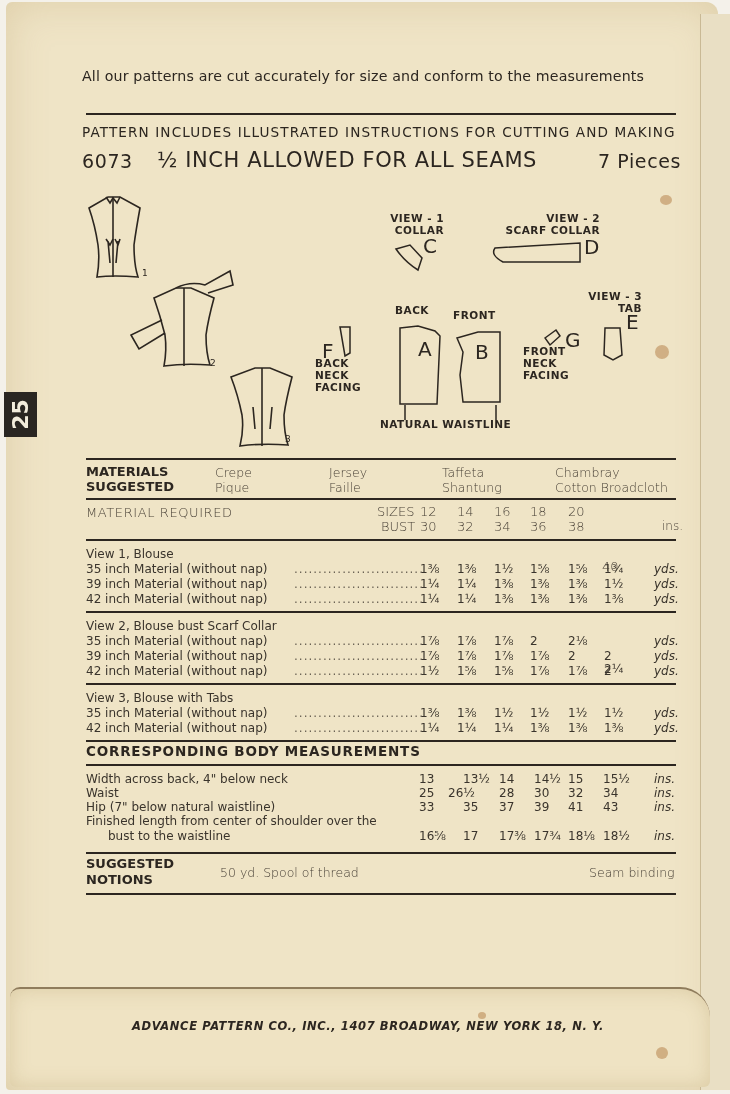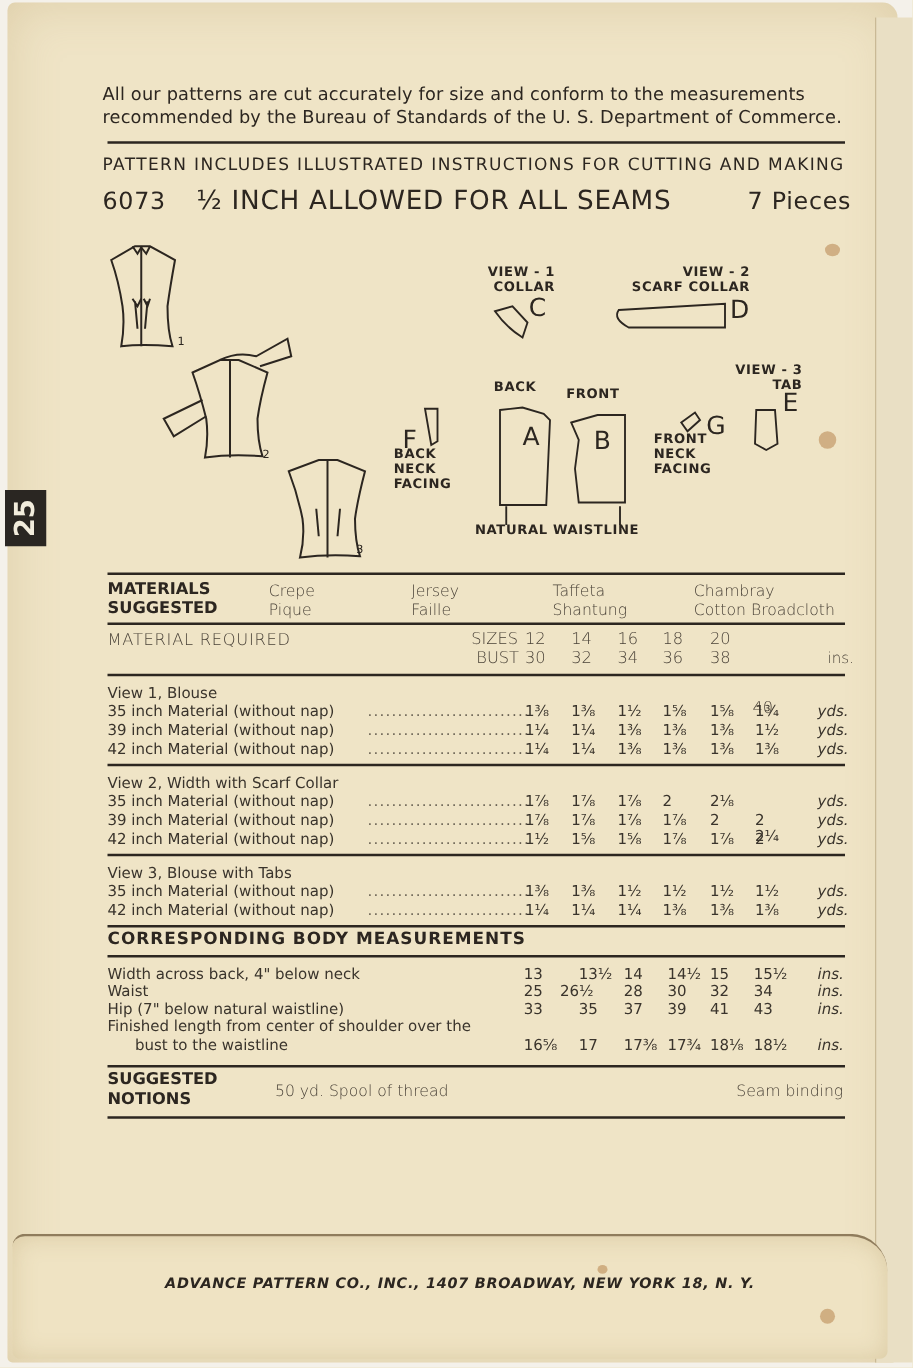--- a/index.html
+++ b/index.html
@@ -34,21 +34,20 @@
 <div class="stain" style="left:655px;top:345px;width:14px;height:14px;"></div>
 <div class="stain" style="left:478px;top:1012px;width:8px;height:7px;"></div>
 <div class="stain" style="left:656px;top:1047px;width:12px;height:12px;"></div>
 
 <div class="badge">
     <span>25</span>
   </div>
 
 <div class="txt intro">
   <div>All our patterns are cut accurately for size and conform to the measurements</div>
-  <div>recommended by the Bureau of Standards of the U. S. Department of Commerce.</div>
 </div>
 <div class="rule" style="top:113px;height:2px;"></div>
 
 <div class="txt caps" style="left:82px;top:124px;font-size:13.6px;letter-spacing:1.1px;">PATTERN INCLUDES ILLUSTRATED INSTRUCTIONS FOR CUTTING AND MAKING</div>
 <div class="txt caps" style="left:82px;top:150px;font-size:19px;">6073</div>
 <div class="txt caps" style="left:157px;top:148px;font-size:21px;">
   <span>½</span>
   <span>INCH ALLOWED FOR ALL SEAMS</span>
 </div>
 <div class="txt caps" style="left:598px;top:150px;font-size:19px;">7 Pieces</div>
@@ -194,21 +193,21 @@
       <span class="dots" style="left: 208px; width: 128px;">............................................................</span>
       <span class="v" style="left: 334px;">1¼</span>
       <span class="v" style="left: 371px;">1¼</span>
       <span class="v" style="left: 408px;">1⅜</span>
       <span class="v" style="left: 444px;">1⅜</span>
       <span class="v" style="left: 482px;">1⅜</span>
       <span class="v" style="left: 518px;">1⅜</span>
       <span class="unit">yds.</span>
     </div>
     <div class="rule" style="top: 611px; height: 2px;"></div>
-    <div class="row" style="top: 619px;">View 2, Width with Scarf Collar</div>
+    <div class="row" style="top: 619px;">View 2, Blouse bust Scarf Collar</div>
     <div class="row" style="top: 634px;">
       <span class="lab" style="left: 0px;">35 inch Material (without nap)</span>
       <span class="dots" style="left: 208px; width: 128px;">............................................................</span>
       <span class="v" style="left: 334px;">1⅞</span>
       <span class="v" style="left: 371px;">1⅞</span>
       <span class="v" style="left: 408px;">1⅞</span>
       <span class="v" style="left: 444px;">2</span>
       <span class="v" style="left: 482px;">2⅛</span>
       <span class="v" style="left: 518px; margin-top: 28px;">2¼</span>
       <span class="unit">yds.</span>

